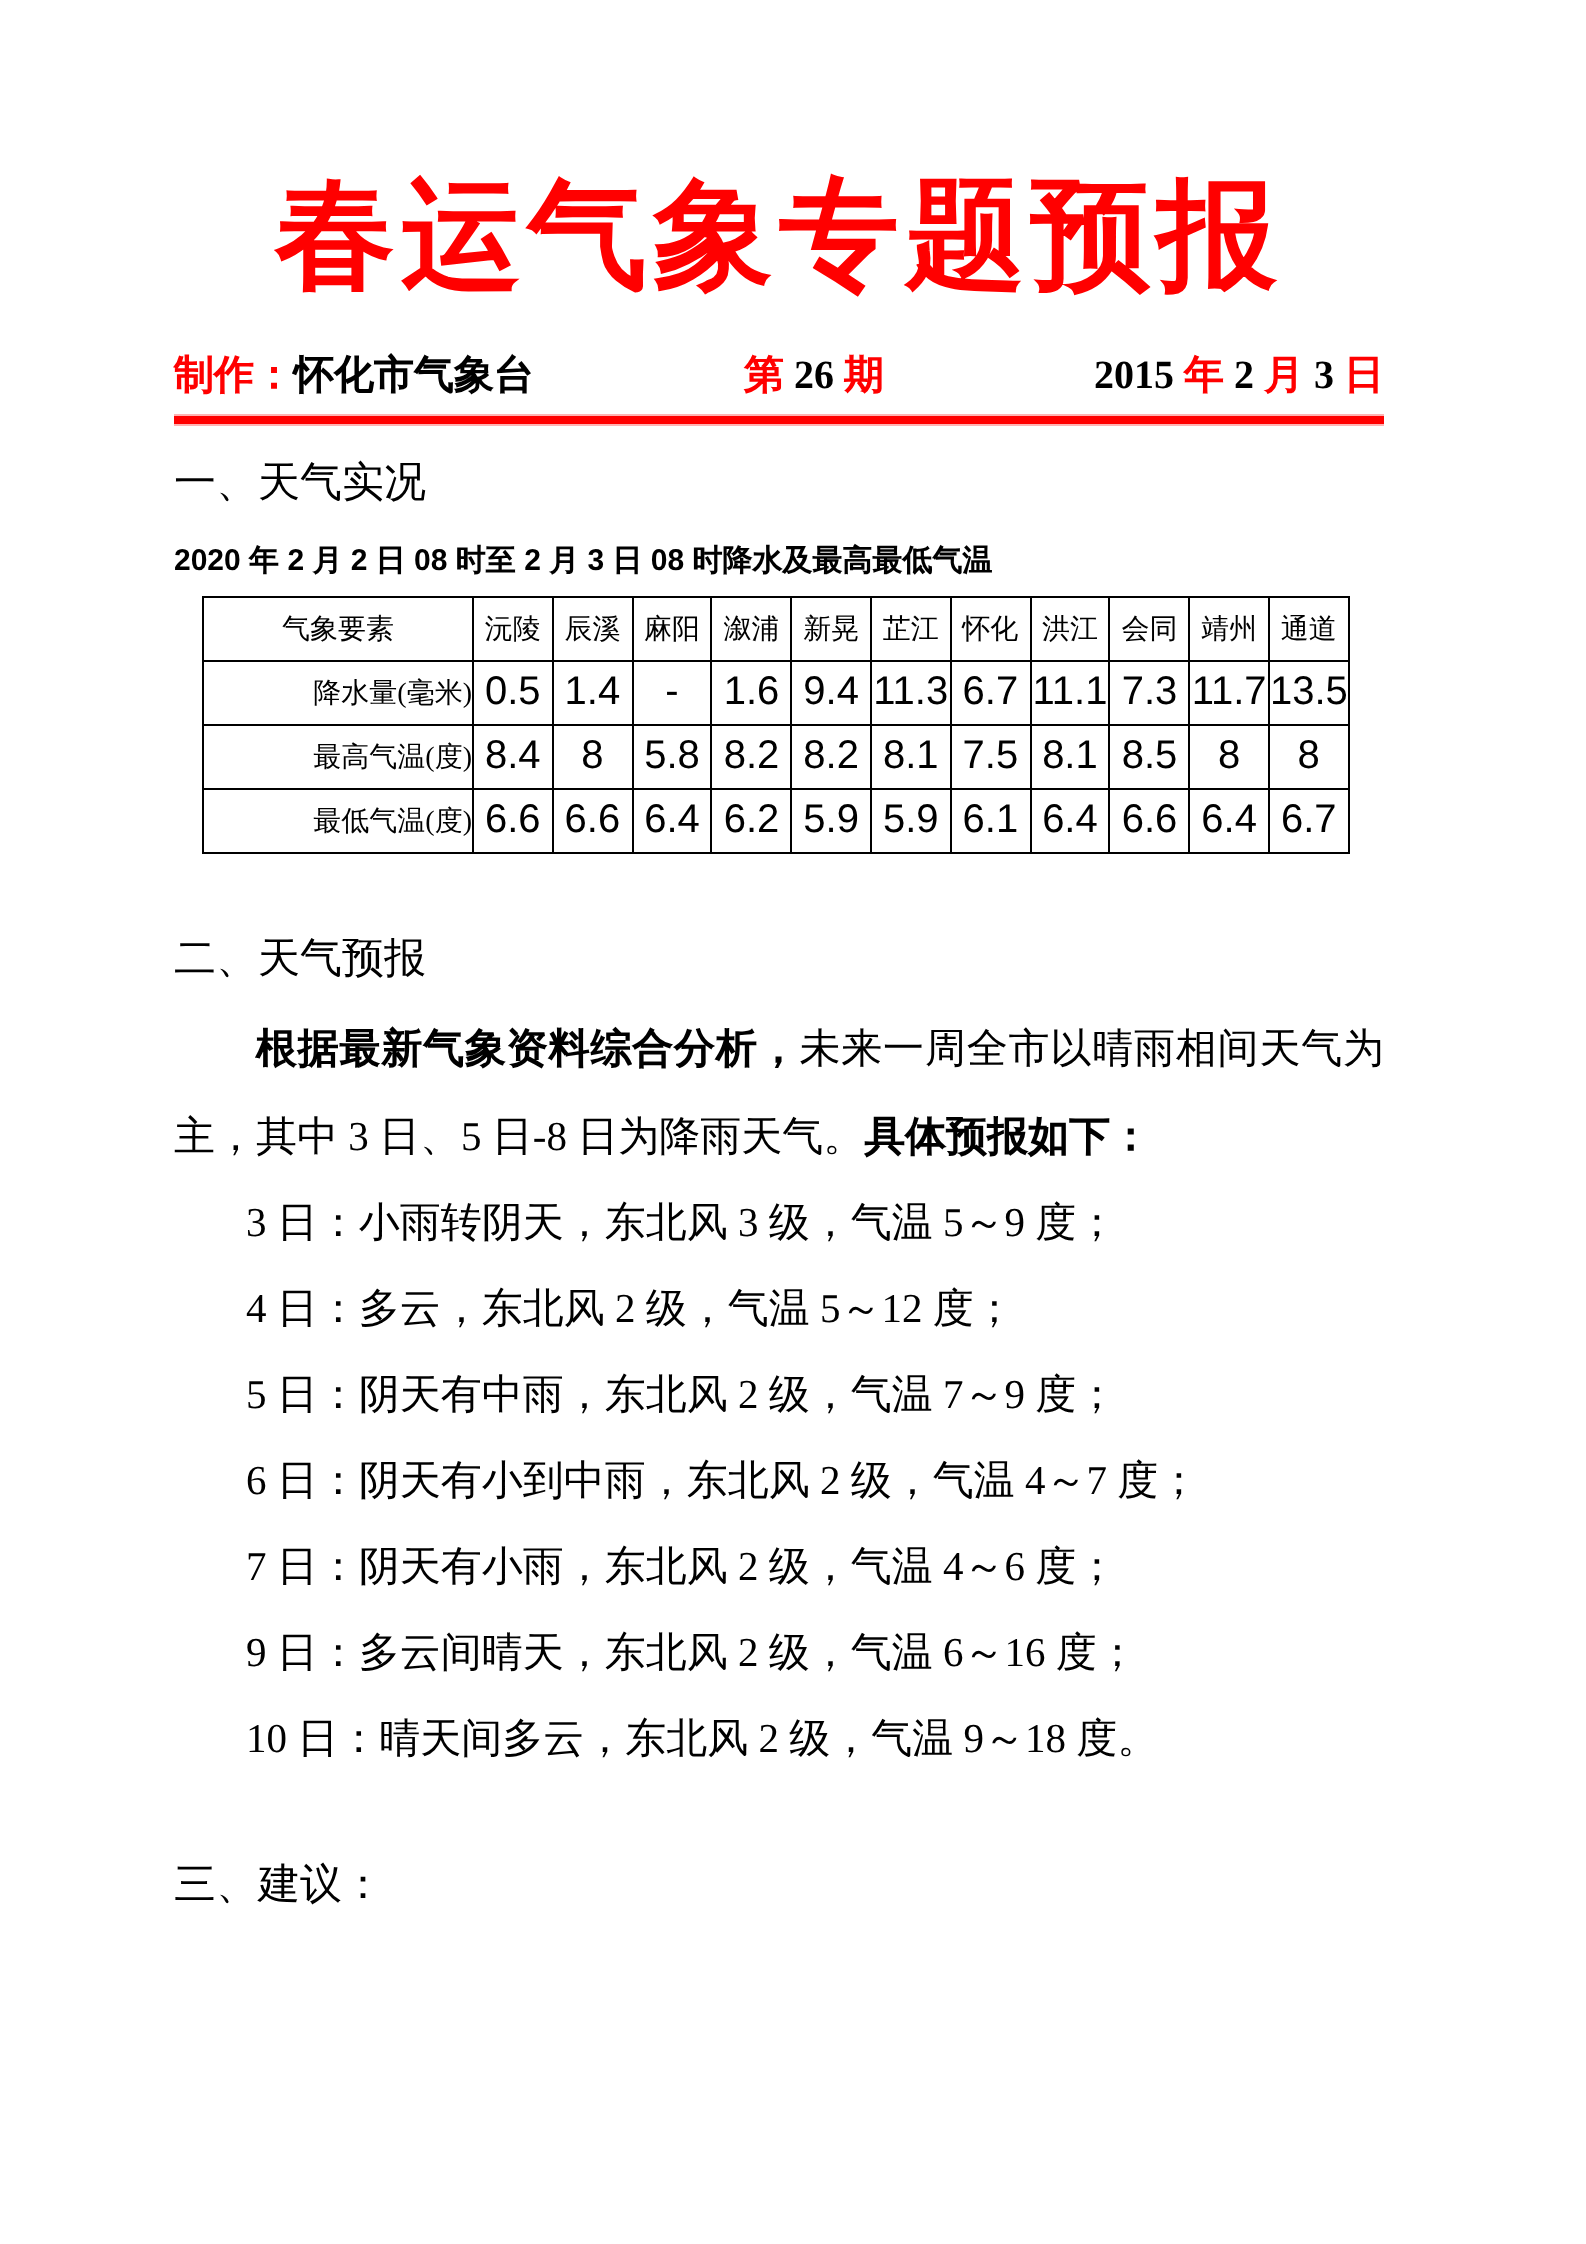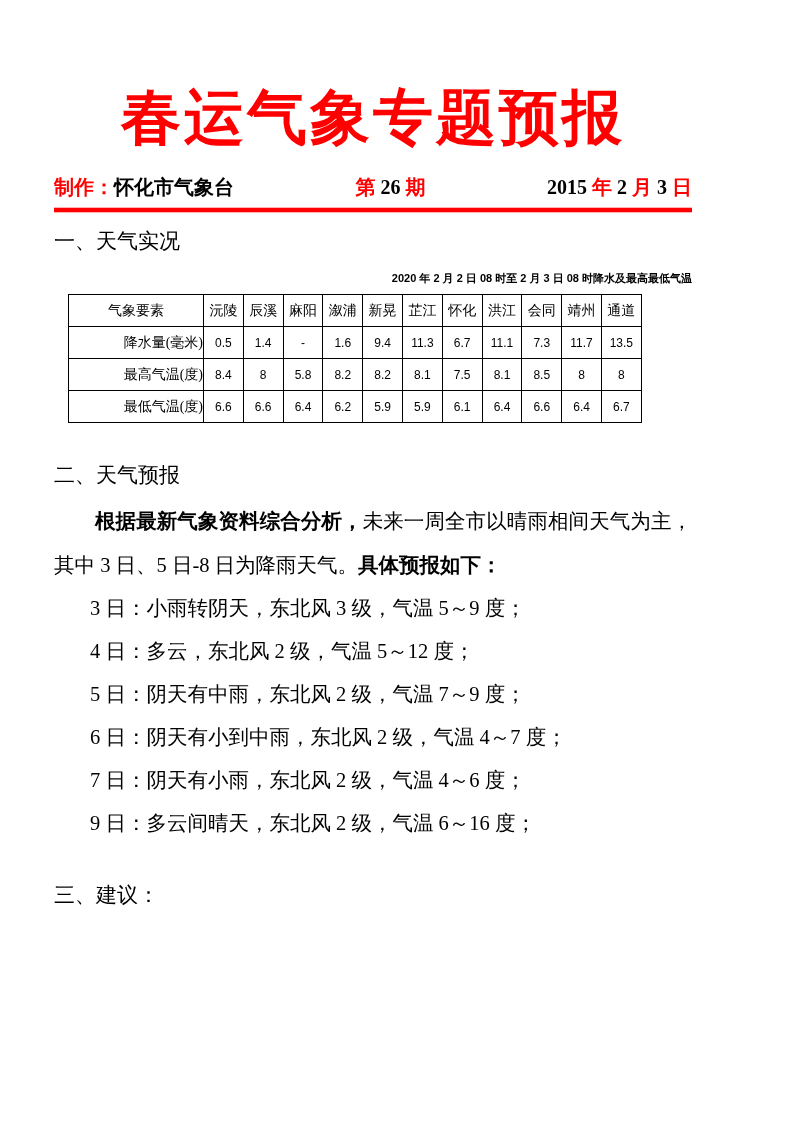--- a/index.html
+++ b/index.html
@@ -3,21 +3,21 @@
 <meta charset="utf-8">
 <style>
   html, body { margin: 0; padding: 0; background: #ffffff; }
   .page {
     position: relative;
     width: 793px;
     height: 1122px;
     margin: 0 auto;
     background: #ffffff;
     box-sizing: border-box;
-    padding: 88px 101px 0 54px;
+    padding: 88px 101px 0 87px;
     font-family: "Liberation Serif", "DejaVu Serif", serif;
     color: #000000;
     overflow: hidden;
   }
   .doc-title {
     text-align: center;
     color: #ff0000;
     font-size: 60px;
     font-weight: bold;
     letter-spacing: 3px;
@@ -43,23 +43,23 @@
     border-bottom: 1px solid #ffb3b3;
     margin: 0 0 14px 0;
   }
   .sec-heading {
     font-family: "Liberation Sans", "DejaVu Sans", sans-serif;
     font-size: 21px;
     font-weight: normal;
     margin: 0 0 10px 0;
   }
   .table-caption {
-    text-align: right;
+    text-align: left;
     font-family: "Liberation Sans", "DejaVu Sans", sans-serif;
-    font-size: 11px;
+    font-size: 15px;
     font-weight: bold;
     margin: 16px 0 8px 0;
   }
   table.obs-table {
     border-collapse: collapse;
     margin-left: 14px;
     width: 573px;
     table-layout: fixed;
   }
   table.obs-table th, table.obs-table td {
@@ -68,21 +68,21 @@
     vertical-align: middle;
     padding: 0;
     height: 31px;
     font-weight: normal;
     overflow: hidden;
   }
   table.obs-table th { font-size: 14px; }
   table.obs-table td.rowlabel { font-size: 14px; text-align: right; }
   table.obs-table td.val {
     font-family: "Liberation Sans", "DejaVu Sans", sans-serif;
-    font-size: 12px;
+    font-size: 20px;
   }
   col.c-label { width: 135px; }
   col.c-city { width: 39.8px; }
   .sec2 { margin-top: 38px; }
   .intro {
     font-size: 20.5px;
     line-height: 43px;
     text-indent: 2em;
     text-align: justify;
     margin: 0;
@@ -201,19 +201,20 @@
   <div class="sec2">
     <h2 class="sec-heading">二、天气预报</h2>
     <p class="intro"><span class="b">根据最新气象资料综合分析，</span><span>未来一周全市以晴雨相间天气为主，其中 3 日、5 日-8 日为降雨天气。</span><span class="b">具体预报如下：</span></p>
 
     <p class="forecast-line">3 日：小雨转阴天，东北风 3 级，气温 5～9 度；</p>
     <p class="forecast-line">4 日：多云，东北风 2 级，气温 5～12 度；</p>
     <p class="forecast-line">5 日：阴天有中雨，东北风 2 级，气温 7～9 度；</p>
     <p class="forecast-line">6 日：阴天有小到中雨，东北风 2 级，气温 4～7 度；</p>
     <p class="forecast-line">7 日：阴天有小雨，东北风 2 级，气温 4～6 度；</p>
     <p class="forecast-line">9 日：多云间晴天，东北风 2 级，气温 6～16 度；</p>
+    <p class="forecast-line">10 日：晴天间多云，东北风 2 级，气温 9～18 度。</p>
   </div>
 
   <div class="sec3">
     <h2 class="sec-heading">三、建议：</h2>
   </div>
 
 </div>
 
 </body></html>

